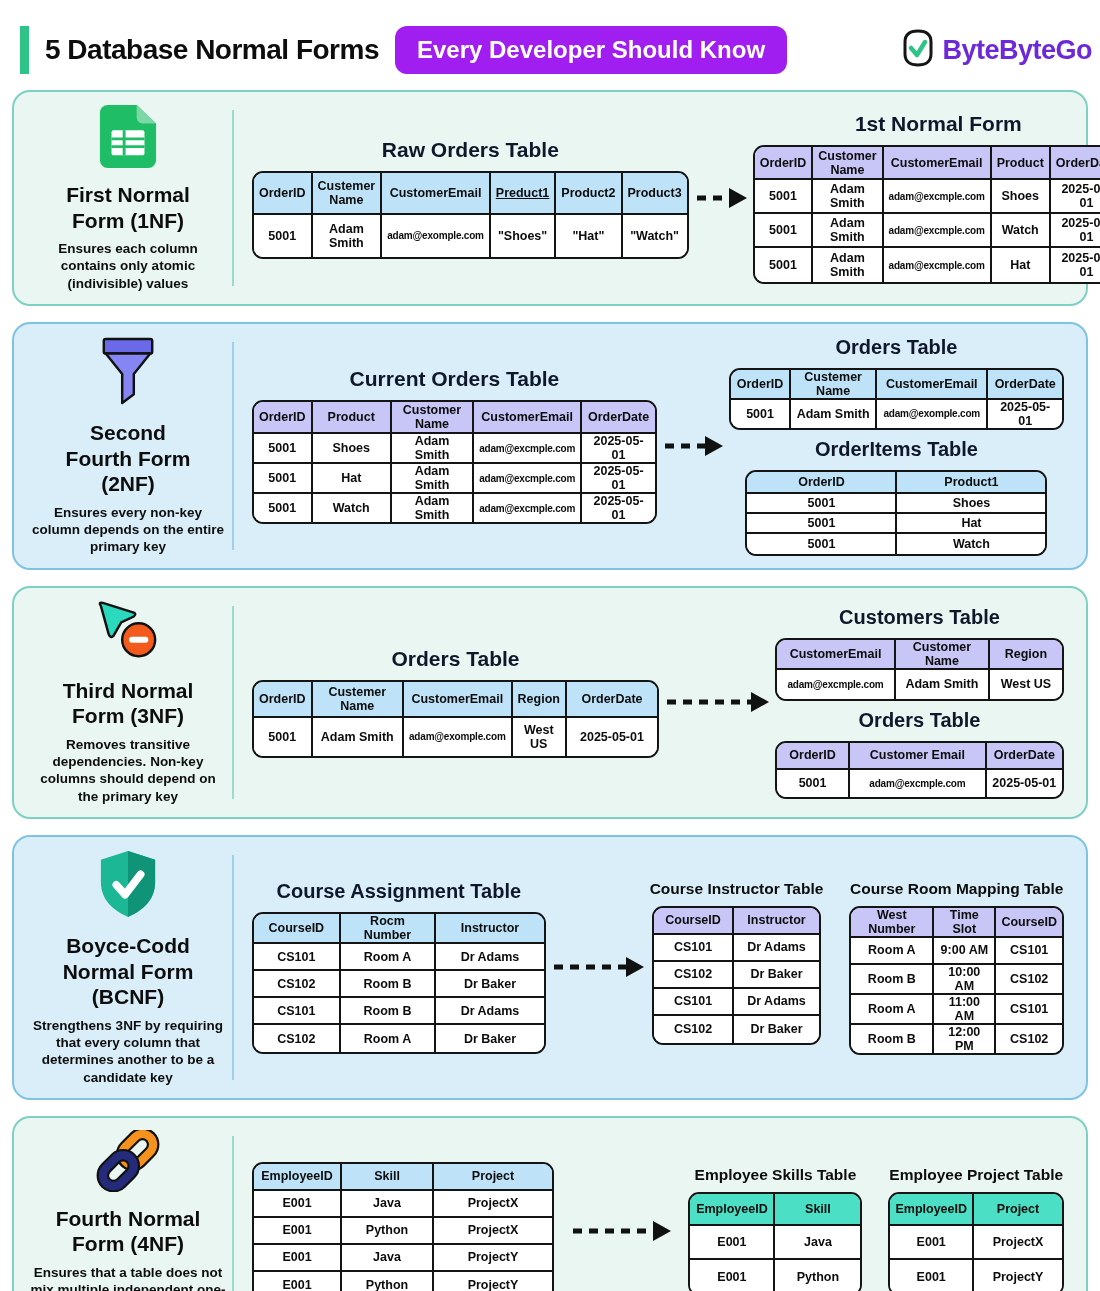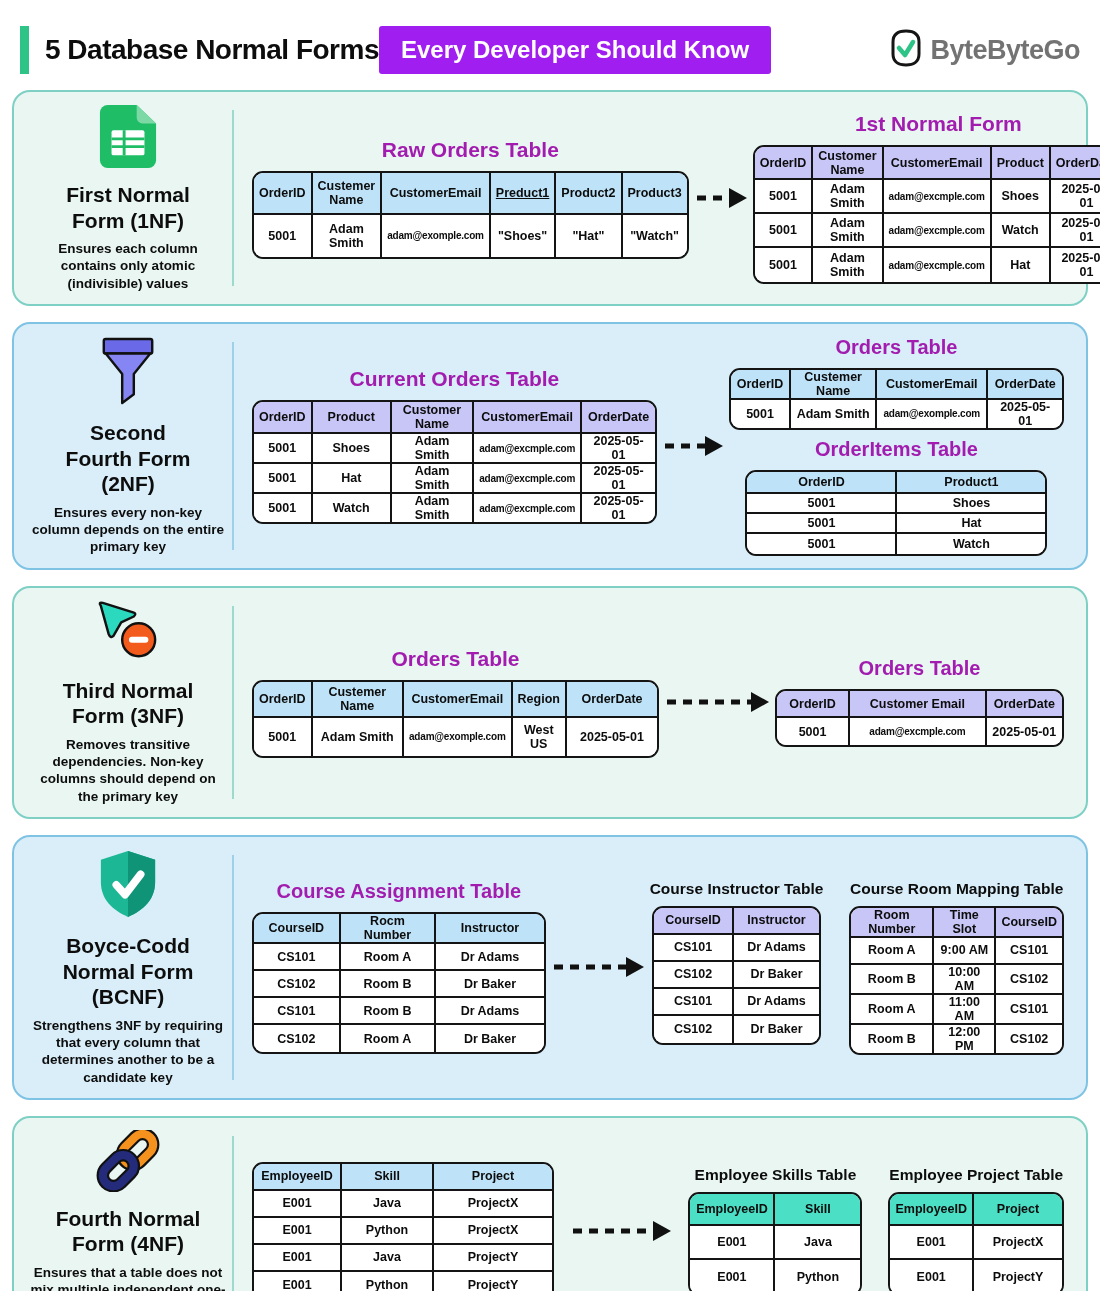--- a/index.html
+++ b/index.html
@@ -3,45 +3,45 @@
 <meta charset="utf-8">
 <style>
   * { box-sizing: border-box; margin: 0; padding: 0; }
   body {
     width: 1100px; height: 1291px;
     background: #ffffff;
     font-family: "Liberation Sans", sans-serif;
     color: #111;
   }
   
-  .header { display: flex; align-items: center; padding: 20px 20px 10px 20px; height: 90px; }
+  .header { display: flex; align-items: center; padding: 20px 8px 10px 20px; height: 90px; }
   .accent-bar { width: 9px; height: 48px; background: #2ec487; margin-right: 16px; flex: none; }
   .h-title { font-size: 28px; font-weight: 800; color: #0d0d0d; letter-spacing: -0.5px; white-space: nowrap; }
-  .badge { background: #a01ff0; color: #fff; font-size: 24px; font-weight: 800;
-           padding: 10px 22px; border-radius: 3px; white-space: nowrap; }
+  .badge { margin-left: 16px; background: #a01ff0; color: #fff; font-size: 24px; font-weight: 800;
+           padding: 10px 22px; border-radius: 12px; white-space: nowrap; }
   .brand { margin-left: auto; display: flex; align-items: center; gap: 7px; }
-  .brand-text { font-size: 27px; font-weight: 800; color: #737373; letter-spacing: -0.5px; }
+  .brand-text { font-size: 27px; font-weight: 800; color: #6d28d9; letter-spacing: -0.5px; }
 
   
   .card { position: relative; margin: 0 12px 16px 12px; border-radius: 18px;
           display: flex; align-items: stretch; padding: 10px 12px; min-height: 214px; }
   .card.mint { background: #e9f6f2; border: 2px solid #7ed0c4; }
   .card.blue { background: #d9eef9; border: 2px solid #7fc3e4; }
   .left { width: 204px; flex: none; display: flex; flex-direction: column;
           align-items: center; justify-content: center; text-align: center; padding: 2px 2px; }
   .left .icon-wrap { margin-bottom: 10px; }
   .left h2 { font-size: 21px; font-weight: 800; color: #0d0d0d; line-height: 1.22; white-space: pre-line; }
   .left p { font-size: 13.5px; font-weight: 700; color: #0d0d0d; line-height: 1.28; margin-top: 7px; max-width: 198px; }
   .divider { width: 2px; margin: 8px 2px; flex: none; }
   .card.mint .divider { background: #9ed9ce; }
   .card.blue .divider { background: #9fd0ea; }
   .content { flex: 1; display: flex; align-items: center; justify-content: space-between; padding: 0 10px 0 16px; }
 
   .tblock { display: flex; flex-direction: column; align-items: center; }
-  .tblock h3 { font-size: 21px; font-weight: 800; color: #a21caf; margin-bottom: 9px; white-space: nowrap; }
+  .tblock h3 { font-size: 21px; font-weight: 800; color: #0f172a; margin-bottom: 9px; white-space: nowrap; }
   .tblock.sm h3 { font-size: 15.5px; color: #0c0c0c; margin-bottom: 8px; }
   .rcol { display: flex; flex-direction: column; align-items: center; gap: 8px; }
   .rrow { display: flex; align-items: flex-start; gap: 26px; }
 
   
   .tbl { border: 2.5px solid #141414; border-radius: 11px; overflow: hidden; background: #fff; }
   .tbl table { border-collapse: separate; border-spacing: 0; table-layout: fixed; }
   .tbl th, .tbl td { text-align: center; vertical-align: middle; padding: 0 5px; }
   .tbl th { font-size: 12.5px; font-weight: 800; color: #0c0c0c;
             border-right: 2px solid #141414; border-bottom: 2.5px solid #141414; }
@@ -317,20 +317,41 @@
             </tbody>
           </table>
         </div>
     </div>
     <svg class="arrow" width="104" height="26" viewBox="0 0 104 26">
       <line x1="2" y1="13" x2="86" y2="13" stroke="#111" stroke-width="5" stroke-dasharray="9 7"></line>
       <polygon points="86,3 104,13 86,23" fill="#111"></polygon>
     </svg>
     <div class="rcol">
       <div class="tblock">
+        <h3 style="font-size:20px">Customers Table</h3>
+        <div class="tbl hdr-purple">
+            <table>
+              <thead>
+                <tr>
+                  <th style="width: 120px; height: 27px;">CustomerEmail</th>
+                  <th style="width: 96px; height: 27px;">Customer Name</th>
+                  <th style="width: 74px; height: 27px;">Region</th>
+                </tr>
+              </thead>
+              <tbody>
+                <tr>
+                  <td class="email" style="height: 29px;">adam@excmple.com</td>
+                  <td style="height: 29px;">Adam Smith</td>
+                  <td style="height: 29px;">West US</td>
+                </tr>
+              </tbody>
+            </table>
+          </div>
+      </div>
+      <div class="tblock">
         <h3 style="font-size:20px">Orders Table</h3>
         <div class="tbl hdr-purple">
             <table>
               <thead>
                 <tr>
                   <th style="width: 75px; height: 27px;">OrderID</th>
                   <th style="width: 140px; height: 27px;">Customer Email</th>
                   <th style="width: 76px; height: 27px;">OrderDate</th>
                 </tr>
               </thead>
@@ -435,21 +456,21 @@
               </tbody>
             </table>
           </div>
       </div>
       <div class="tblock sm">
         <h3>Course Room Mapping Table</h3>
         <div class="tbl hdr-purple">
             <table>
               <thead>
                 <tr>
-                  <th style="width: 88px; height: 27px;">Room Number</th>
+                  <th style="width: 88px; height: 27px;">West Number</th>
                   <th style="width: 66px; height: 27px;">Time Slot</th>
                   <th style="width: 64px; height: 27px;">CourseID</th>
                 </tr>
               </thead>
               <tbody>
                 <tr>
                   <td style="height: 27px;">Room A</td>
                   <td style="height: 27px;">9:00 AM</td>
                   <td style="height: 27px;">CS101</td>
                 </tr>

